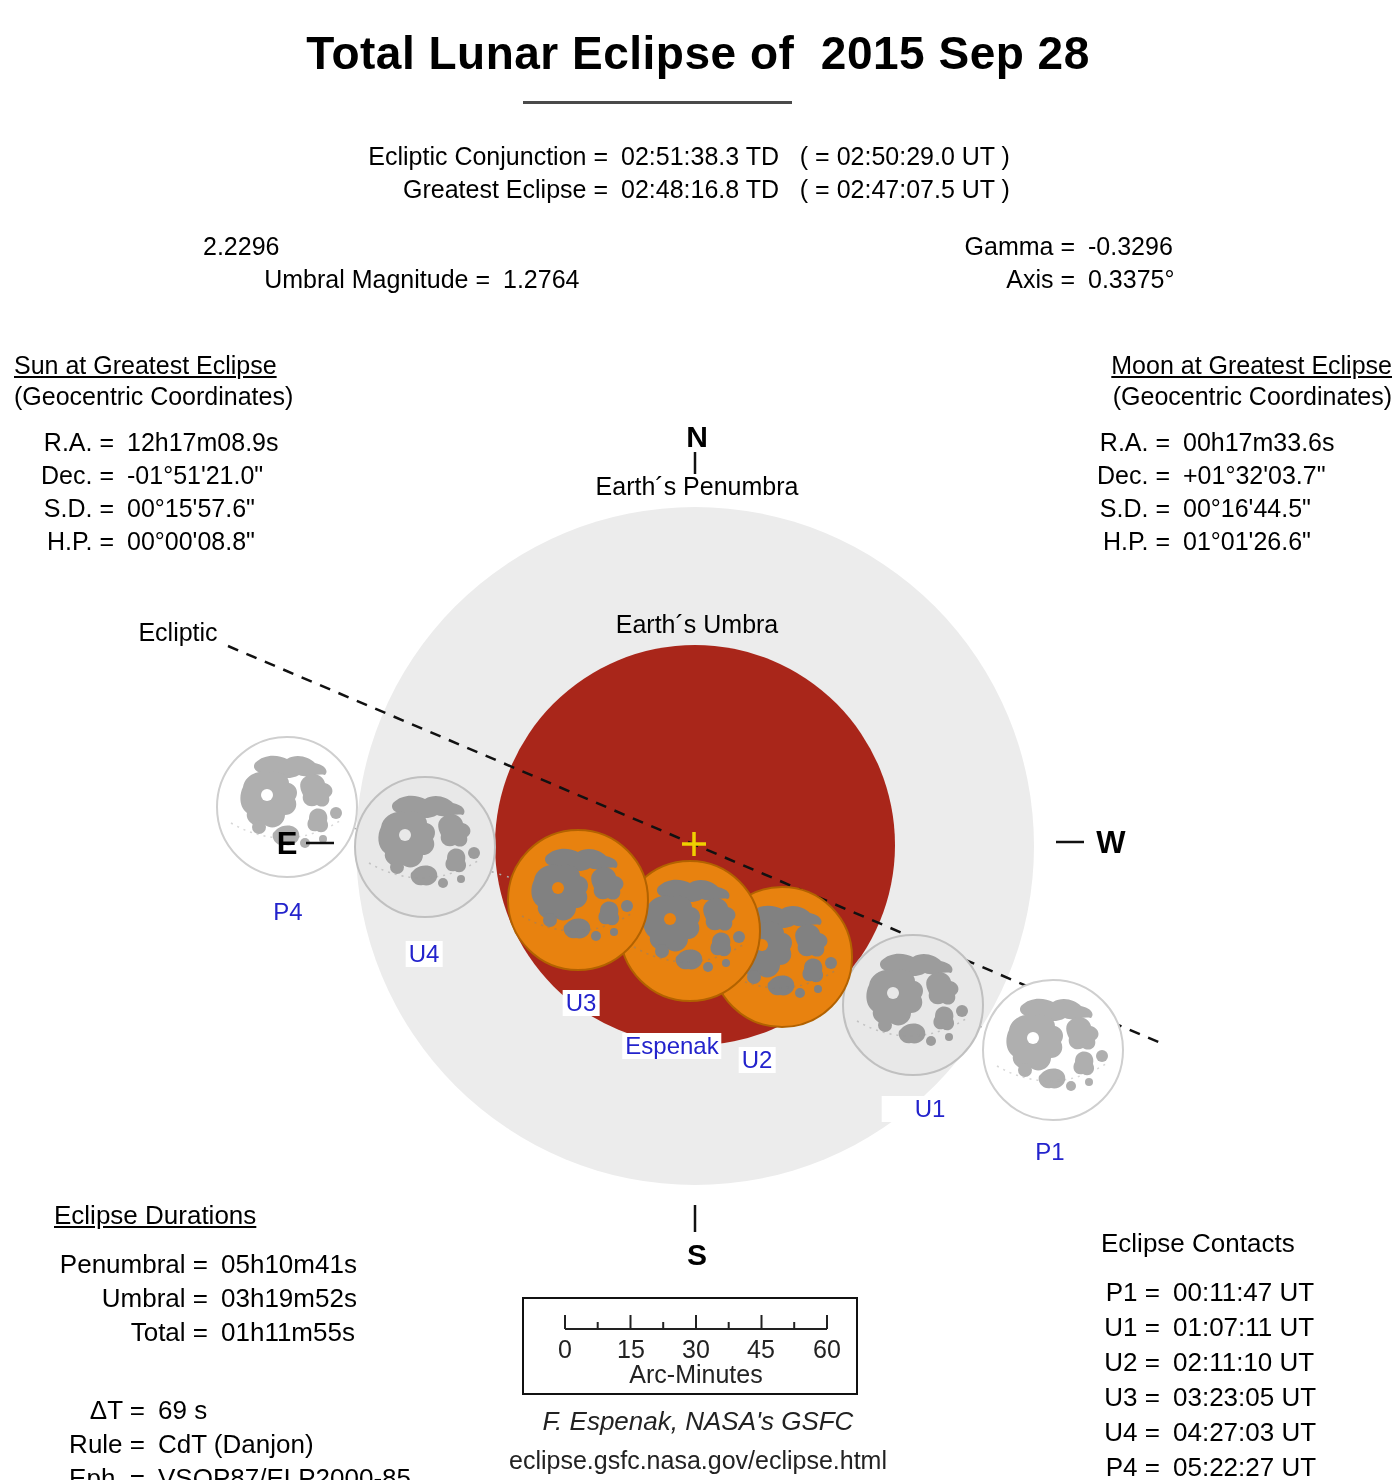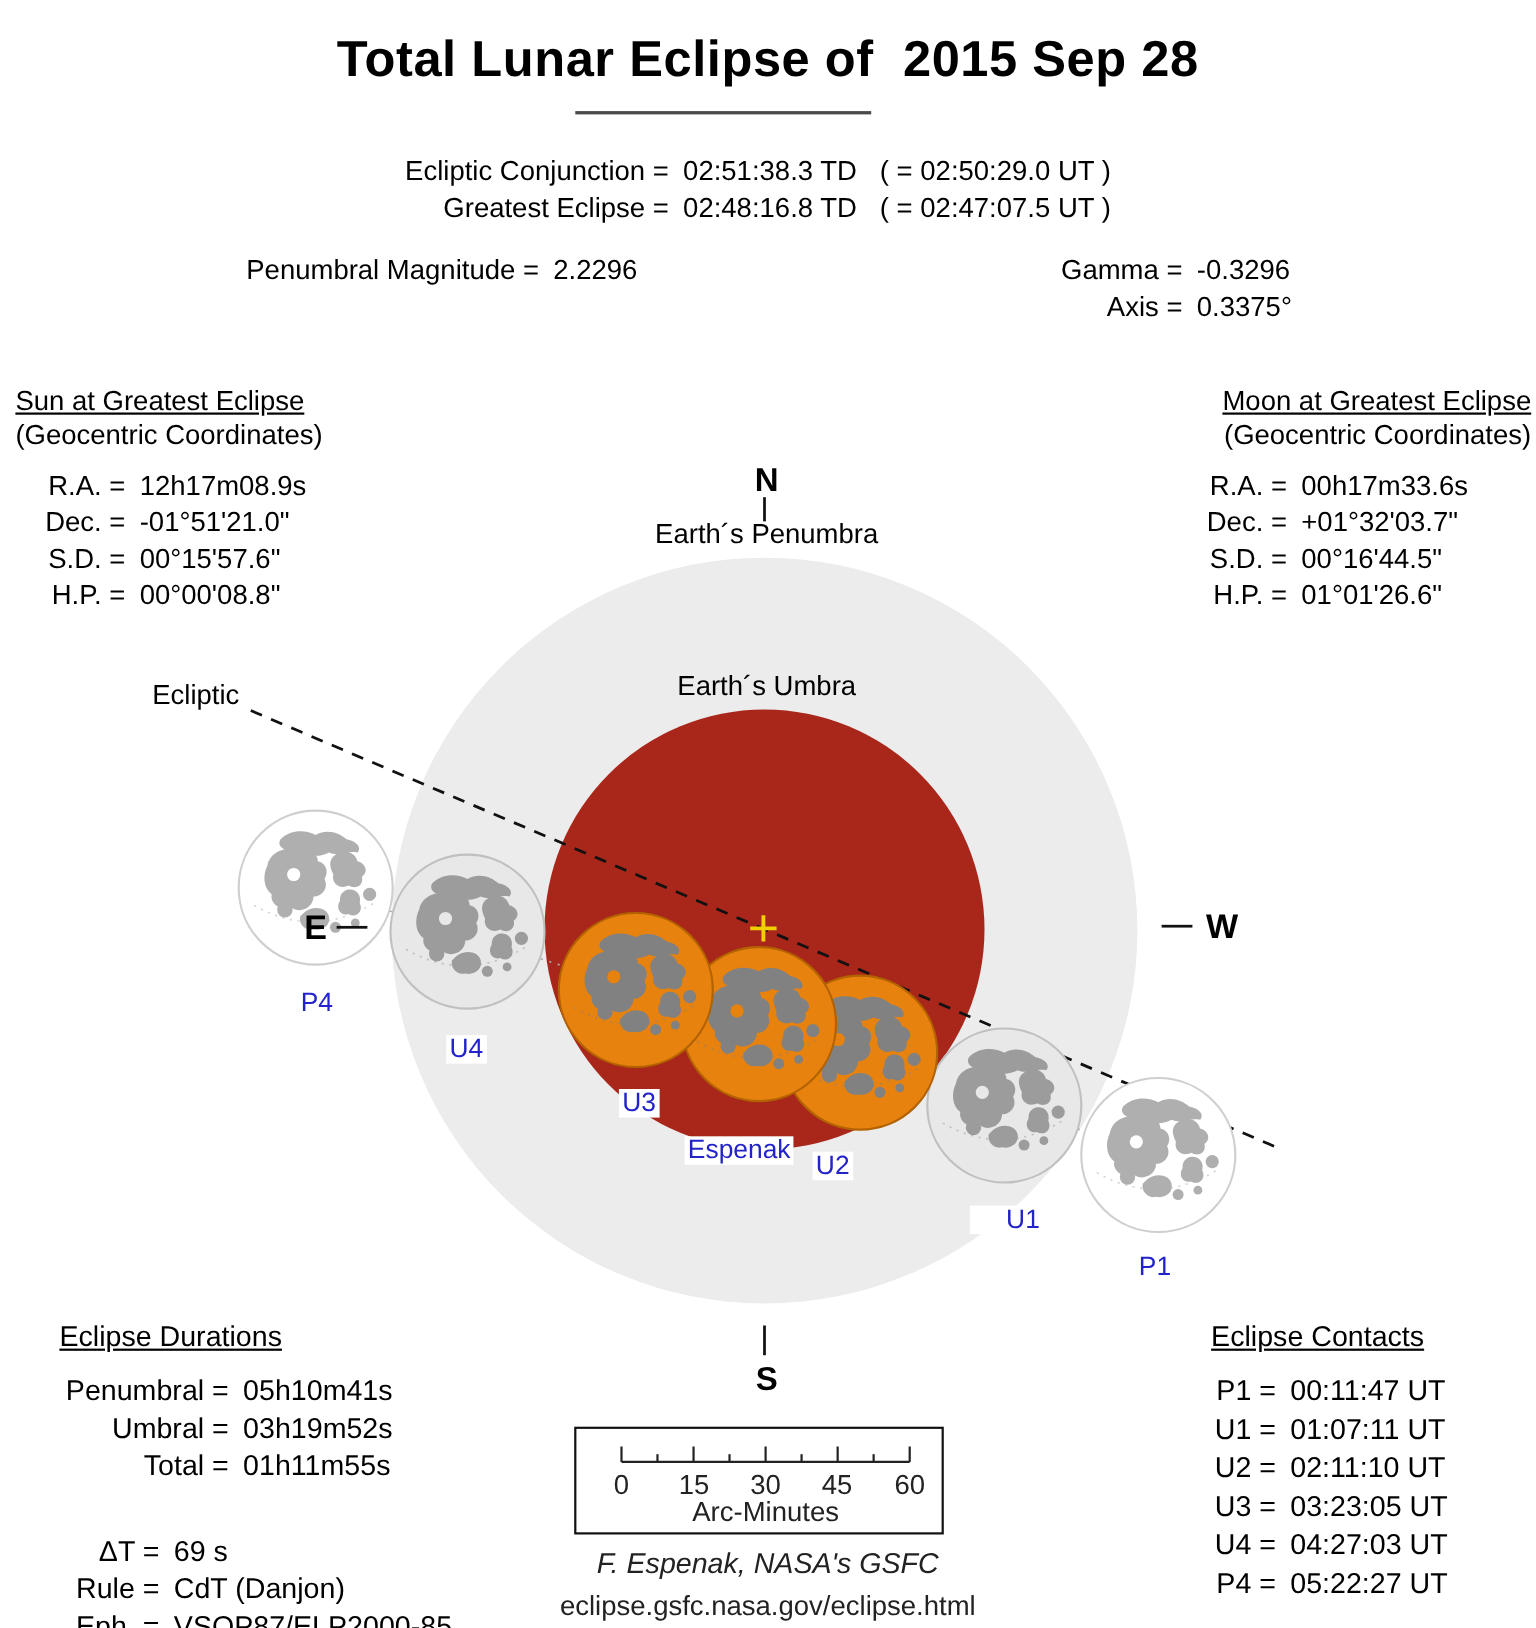--- a/index.html
+++ b/index.html
@@ -43,21 +43,21 @@
   .durations { position:absolute; left:40px; top:1200px; font-size:26px; }
   .durations .heading { text-decoration:underline; margin-left:14px; }
   .durations .rows { margin-top:16px; }
   .durations .row { line-height:34px; }
   .durations .rows .lab { width:168px; }
   .params { margin-top:44px; }
   .params .lab { width:105px; }
   .params .row { line-height:34px; }
 
   .contactsblk { position:absolute; left:1095px; top:1200px; font-size:26px; }
-  .contactsblk .heading { text-decoration:underline; margin-left:6px; }
+  .contactsblk .heading { margin-left:6px;margin-top:28px; }
   .contactsblk .rows { margin-top:16px; }
   .contactsblk .row { line-height:35px; }
   .contactsblk .lab { width:65px; }
 
   .credit { position:absolute; top:1406px; left:0; width:100%; text-align:center;
             font-style:italic; font-size:26px; color:#222; }
   .credit-url { position:absolute; top:1446px; left:0; width:100%; text-align:center;
             font-size:25px; color:#222; }
 
   .dlabel { position:absolute; transform:translateX(-50%); white-space:nowrap; }
@@ -157,22 +157,25 @@
     </div>
     <div class="row">
       <span class="lab">Greatest Eclipse =</span>
       <span class="val">02:48:16.8 TD   ( = 02:47:07.5 UT )</span>
     </div>
   </div>
 
   <div class="mags statline">
     <div class="magcol c1">
       <div class="row">
-        <span class="lab">Penumbral Magnitude =</span>
         <span class="val">2.2296</span>
+      </div>
+      <div class="row">
+        <span class="lab">Umbral Magnitude =</span>
+        <span class="val">1.2764</span>
       </div>
     </div>
     <div class="magcol c3">
       <div class="row">
         <span class="lab">Gamma =</span>
         <span class="val">-0.3296</span>
       </div>
       <div class="row">
         <span class="lab">Axis =</span>
         <span class="val">0.3375°</span>

